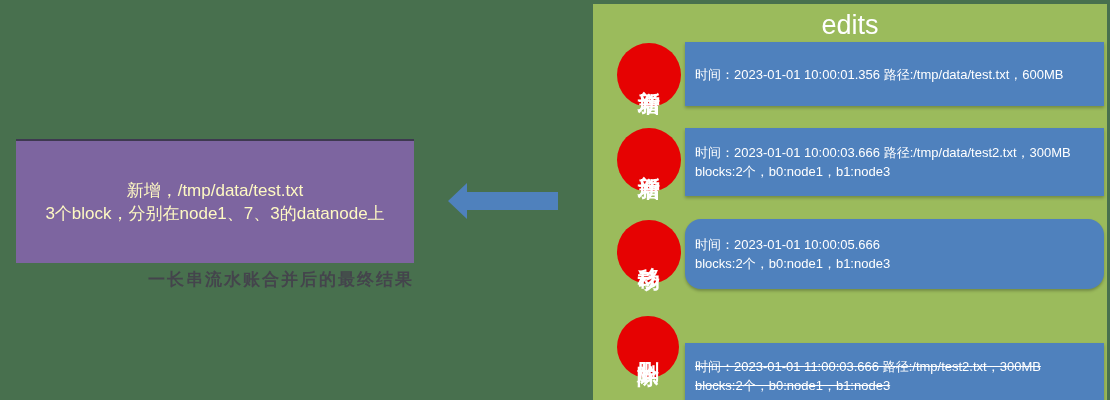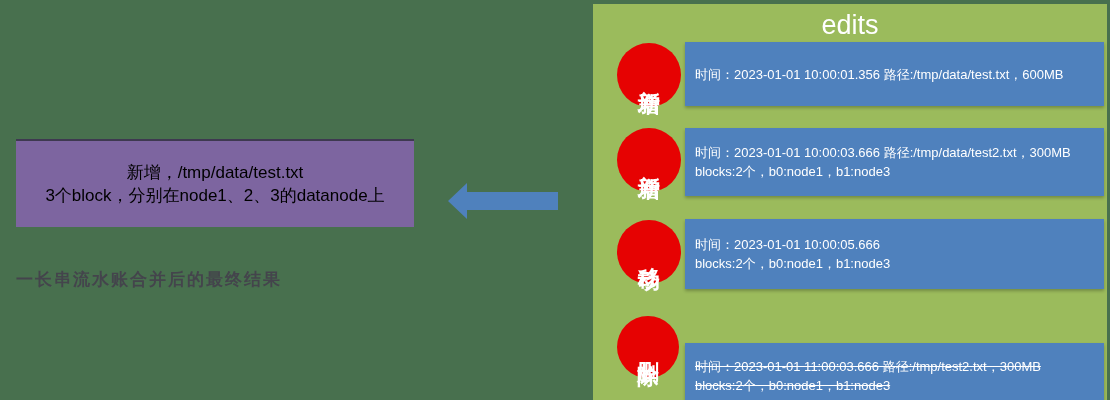--- a/index.html
+++ b/index.html
@@ -7,34 +7,34 @@
     position:relative;
     width:1110px;height:400px;
     overflow:hidden;
     background:#48704e;
     font-family:"Liberation Sans","DejaVu Sans",sans-serif;
   }
 
   
   .result-box{
     position:absolute;left:16px;top:139px;
-    width:398px;height:88px;
+    width:398px;height:124px;
     background:#7d65a0;
     border-top:2px solid #3e3950;
     box-sizing:border-box;
     display:flex;flex-direction:column;justify-content:center;
-    color:#000000;
+    color:#fef9c3;
     text-align:center;
     font-size:17px;line-height:23px;font-weight:500;
   }
   .result-line{white-space:nowrap;}
   .result-caption{
     position:absolute;left:16px;top:268px;
     width:398px;
-    text-align:left;
+    text-align:right;
     color:#44444c;
     font-size:17px;letter-spacing:2px;font-weight:600;
   }
 
   
   .arrow{position:absolute;left:440px;top:175px;width:130px;height:50px;}
   .arrow polygon{fill:#4f81bd;}
 
   
   .panel{
@@ -69,31 +69,31 @@
     padding:4px 10px;
     display:flex;flex-direction:column;justify-content:center;
     color:#ffffff;font-size:13px;line-height:19px;
   }
   .entry-line{white-space:nowrap;}
   .struck .entry-line{text-decoration:line-through;}
 
   
   .badge-1{top:39px;}  .card-1{top:38px;height:64px;}
   .badge-2{top:124px;} .card-2{top:118px;height:68px;margin-top:6px;}
-  .badge-3{top:216px;} .card-3{top:215px;height:70px;}
+  .badge-3{top:216px;} .card-3{top:215px;height:70px;border-radius:16px;}
   .badge-4{top:312px;width:62px;height:62px;} .card-4{top:311px;height:66px;margin-top:28px;}
 </style>
 </head>
 <body>
 
 <div class="stage">
 
   <div class="result-box">
     <div class="result-line">新增，/tmp/data/test.txt</div>
-    <div class="result-line">3个block，分别在node1、2、3的datanode上</div>
+    <div class="result-line">3个block，分别在node1、7、3的datanode上</div>
   </div>
   <div class="result-caption">一长串流水账合并后的最终结果</div>
 
   <svg class="arrow" viewBox="0 0 130 50" aria-hidden="true">
     <polygon points="118,17 27,17 27,8 8,26 27,44 27,35 118,35"></polygon>
   </svg>
 
   <div class="panel">
     <div class="panel-title">edits</div>
 

